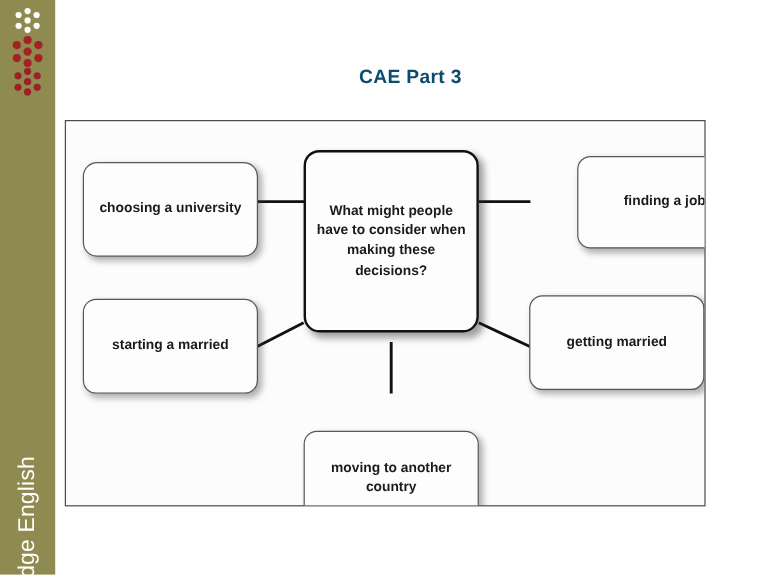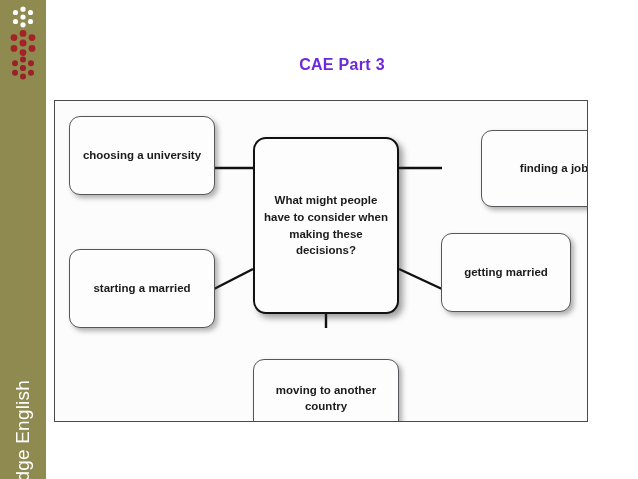--- a/index.html
+++ b/index.html
@@ -53,21 +53,21 @@
 
   
   #slide-title {
     position: absolute;
     left: 46px;
     top: 56px;
     width: 592px;
     text-align: center;
     font-size: 16px;
     font-weight: bold;
-    color: #6d28d9;
+    color: #0c4a6e;
     letter-spacing: 0.3px;
   }
 
   
   #slide-frame {
     position: absolute;
     left: 54px;
     top: 100px;
     width: 534px;
     height: 322px;
@@ -102,25 +102,25 @@
     z-index: 2;
   }
   .node.central {
     border: 2.6px solid #111111;
     border-radius: 13px;
     font-size: 11.5px;
     line-height: 1.45;
     box-shadow: 4px 4px 6px rgba(45,45,45,0.45);
   }
 
-  #node-choosing-university { left: 14px;  top: 15px;  width: 146px; height: 79px; }
+  #node-choosing-university { left: 14px;  top: 34px;  width: 146px; height: 79px; border-radius: 12px; }
   #node-starting-family     { left: 14px;  top: 148px; width: 146px; height: 79px; }
-  #node-central             { left: 198px; top: 36px;  width: 146px; height: 177px; }
+  #node-central             { left: 198px; top: 24px;  width: 146px; height: 152px; }
   #node-finding-job         { left: 386px; top: 29px;  width: 146px; height: 77px; margin-left: 40px; }
-  #node-getting-married     { left: 386px; top: 132px; width: 130px; height: 79px; }
+  #node-getting-married     { left: 386px; top: 145px; width: 146px; height: 79px; }
   #node-moving-country      { left: 198px; top: 226px; width: 146px; height: 79px; margin-top: 32px; }
 </style>
 </head>
 <body>
 
 <div id="brand-sidebar">
 
   <div id="brand-logo">
     <svg width="46" height="78" viewBox="0 0 46 78" xmlns="http://www.w3.org/2000/svg">
 

